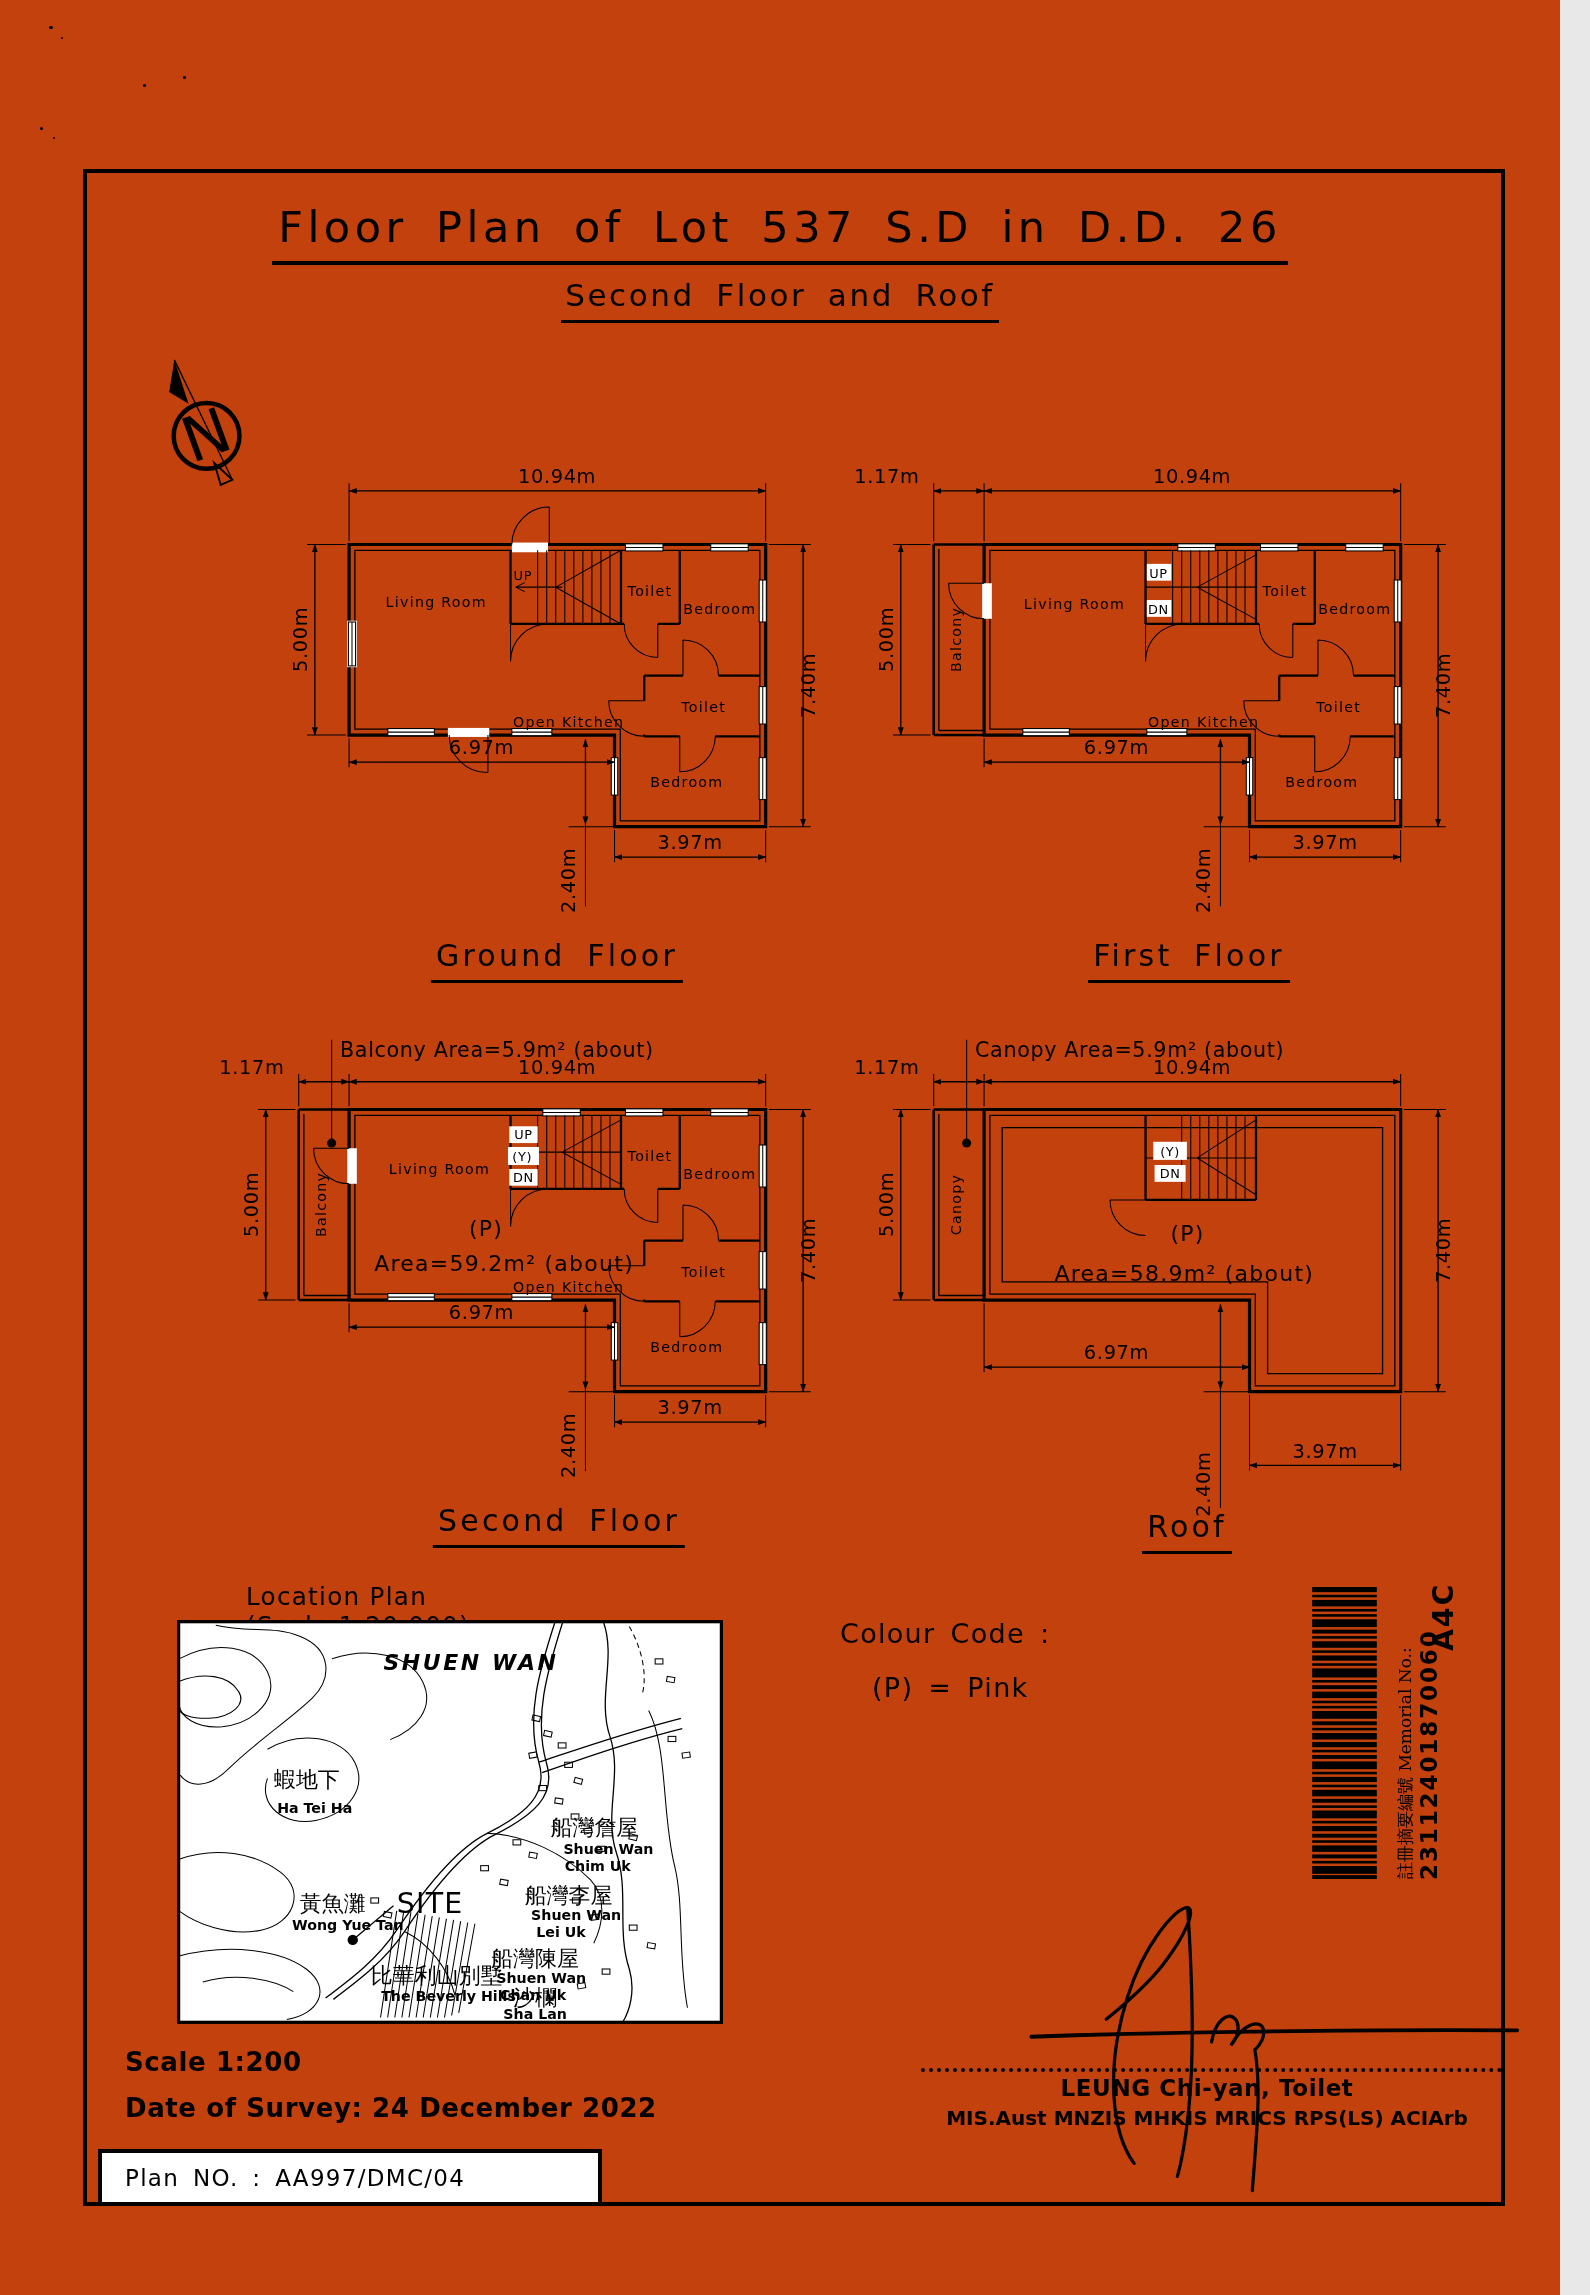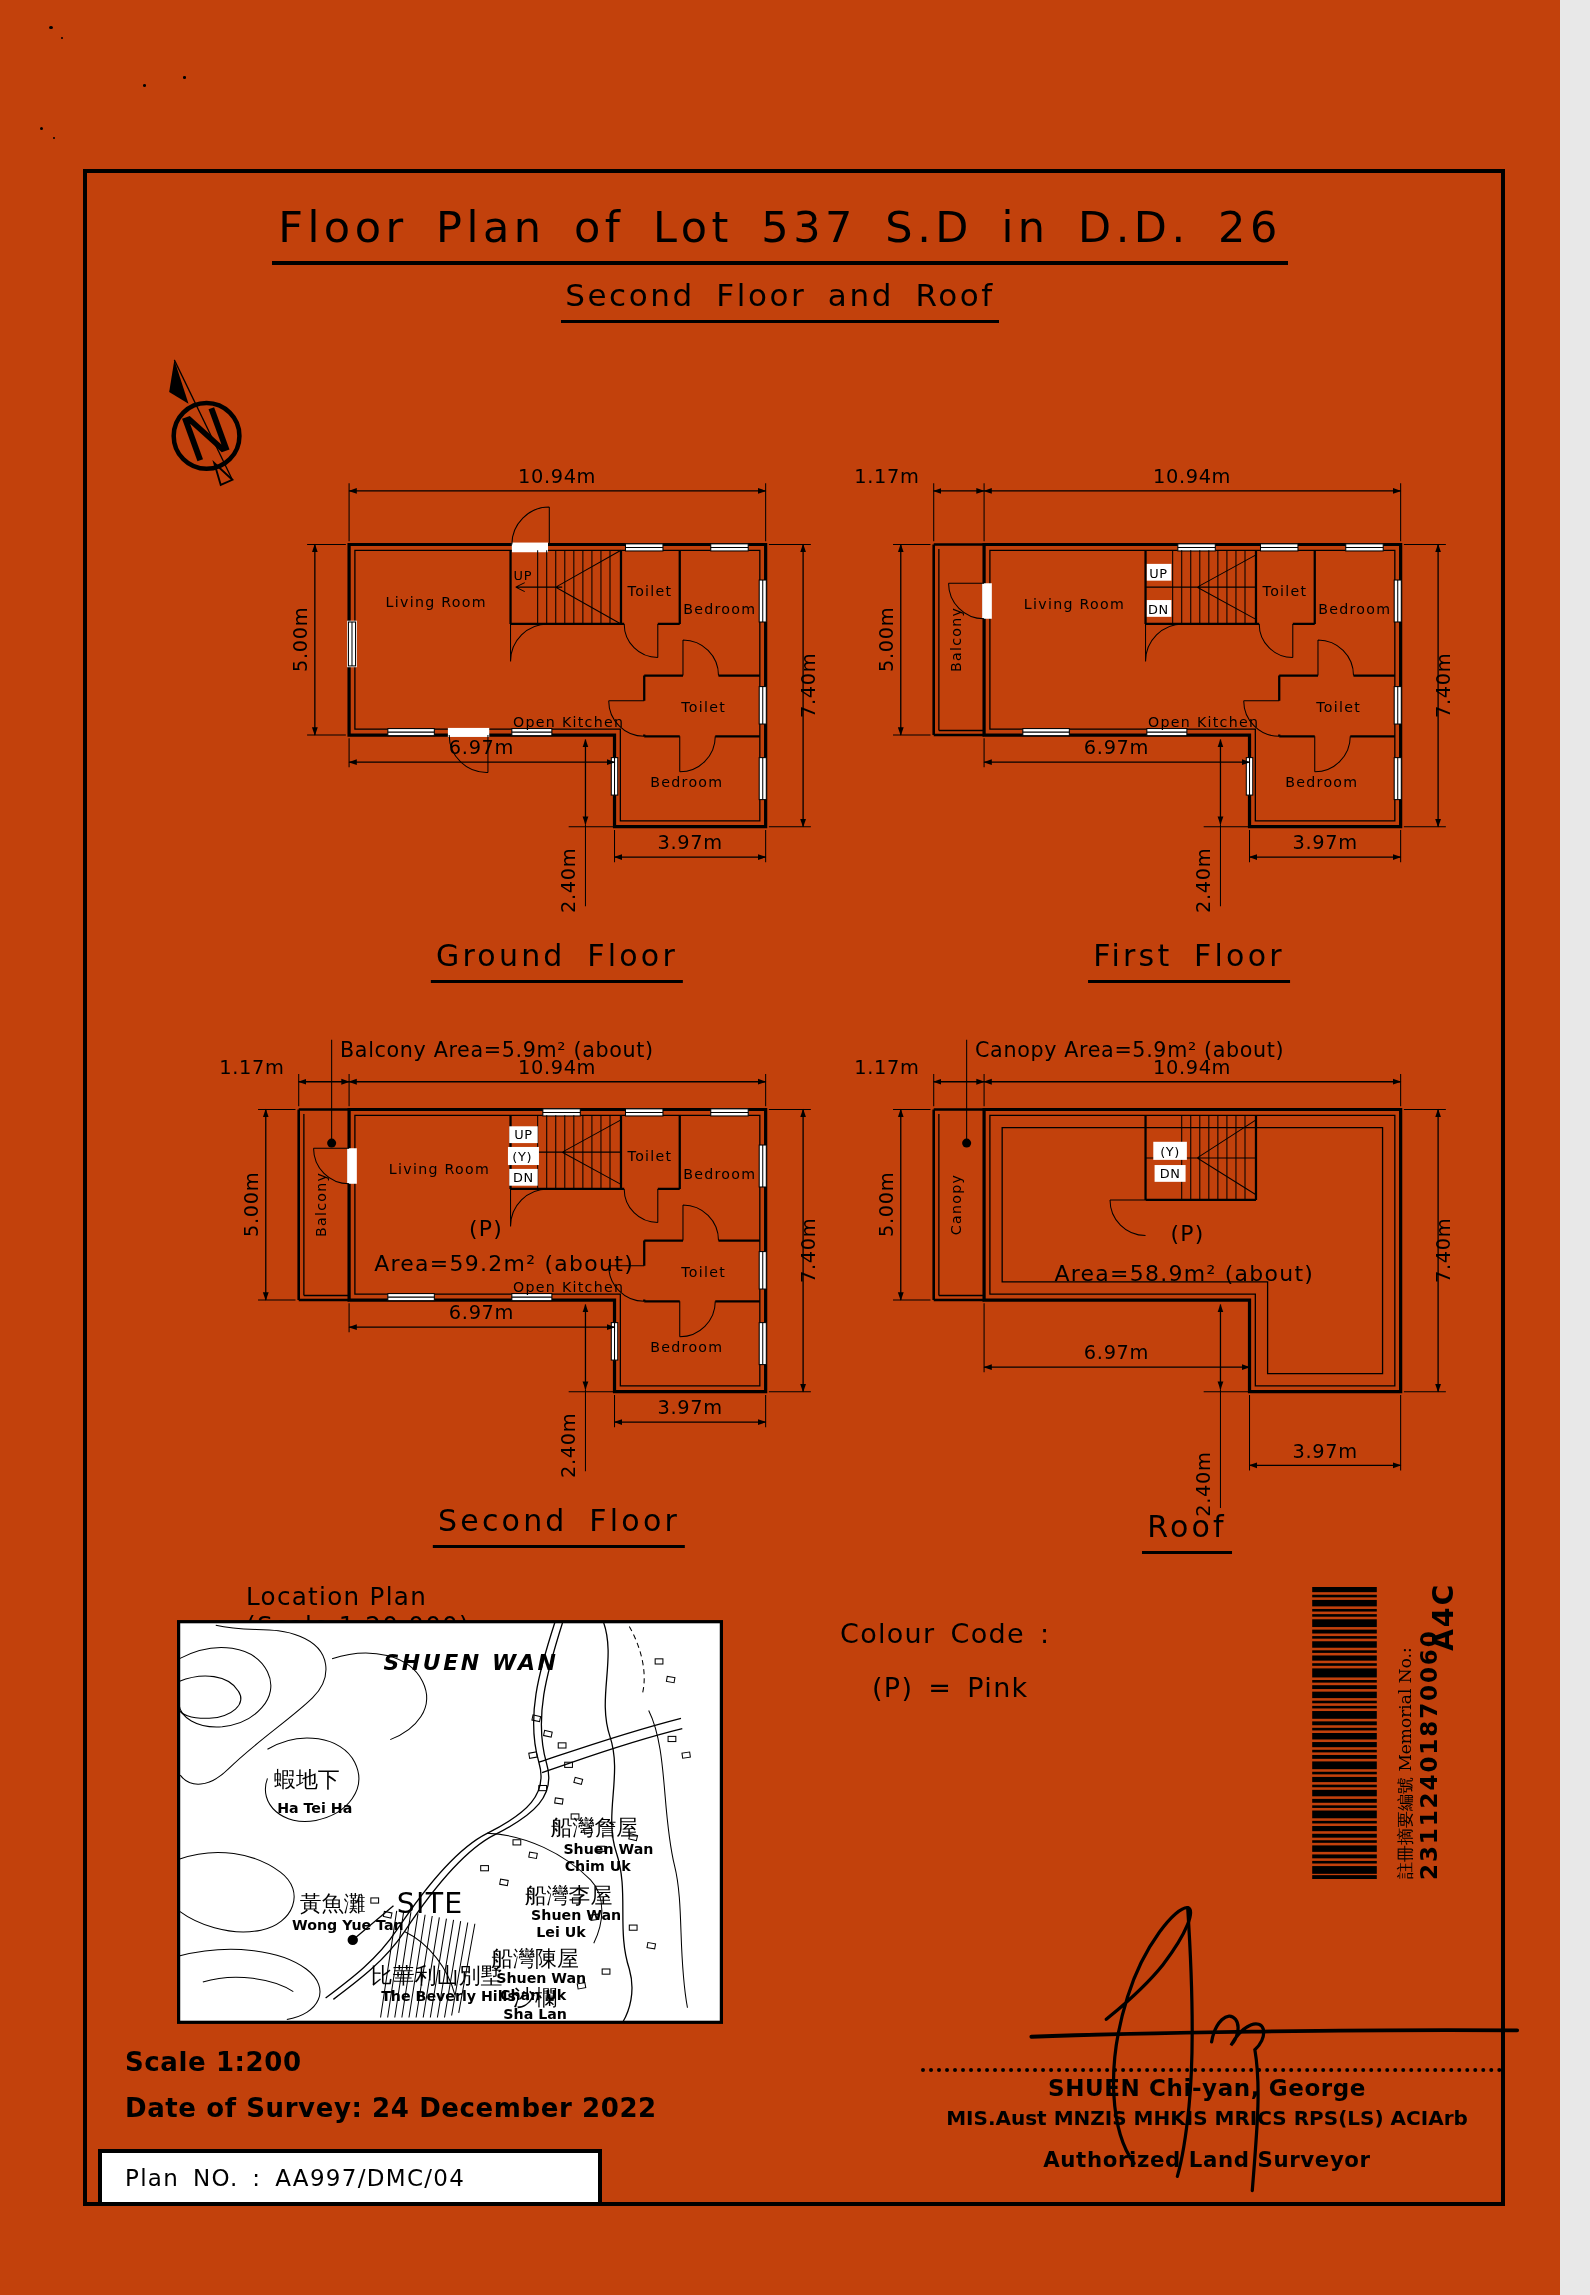--- a/index.html
+++ b/index.html
@@ -563,23 +563,22 @@
   <svg class="abs" style="left:1008px;top:1874px;" width="517" height="323" viewBox="0 0 800 500">
     <g fill="none" stroke="#000" stroke-width="5" stroke-linecap="round">
       <path d="M195,448 C160,400 150,300 185,190 C210,110 260,50 278,52 C290,55 278,90 240,140 C210,178 170,210 152,225"></path>
       <path d="M278,52 C285,160 288,280 280,360 C276,400 270,440 262,468"></path>
       <path d="M315,260 C320,230 340,210 352,225 C360,235 355,255 345,265 C365,230 390,225 395,240 C398,252 390,265 382,272 C392,330 385,400 378,490"></path>
       <path d="M36,252 C190,246 540,240 788,242" stroke-width="6"></path>
     </g>
   </svg>
   <div class="abs" id="dotted-line"></div>
   <div class="abs" id="surveyor">
-    <div class="name">SHUEN Chi-yan, George</div>
+    <div class="name">LEUNG Chi-yan, Toilet</div>
     <div class="qual">MIS.Aust MNZIS MHKIS MRICS RPS(LS) ACIArb</div>
-    <div class="role">Authorized Land Surveyor</div>
   </div>
 
   <div class="abs" id="scale-note">Scale 1:200</div>
   <div class="abs" id="survey-date">Date of Survey: 24 December 2022</div>
   <div class="abs" id="plan-no-box">
     <span>Plan NO. : AA997/DMC/04</span>
   </div>
 
 </div>
 

